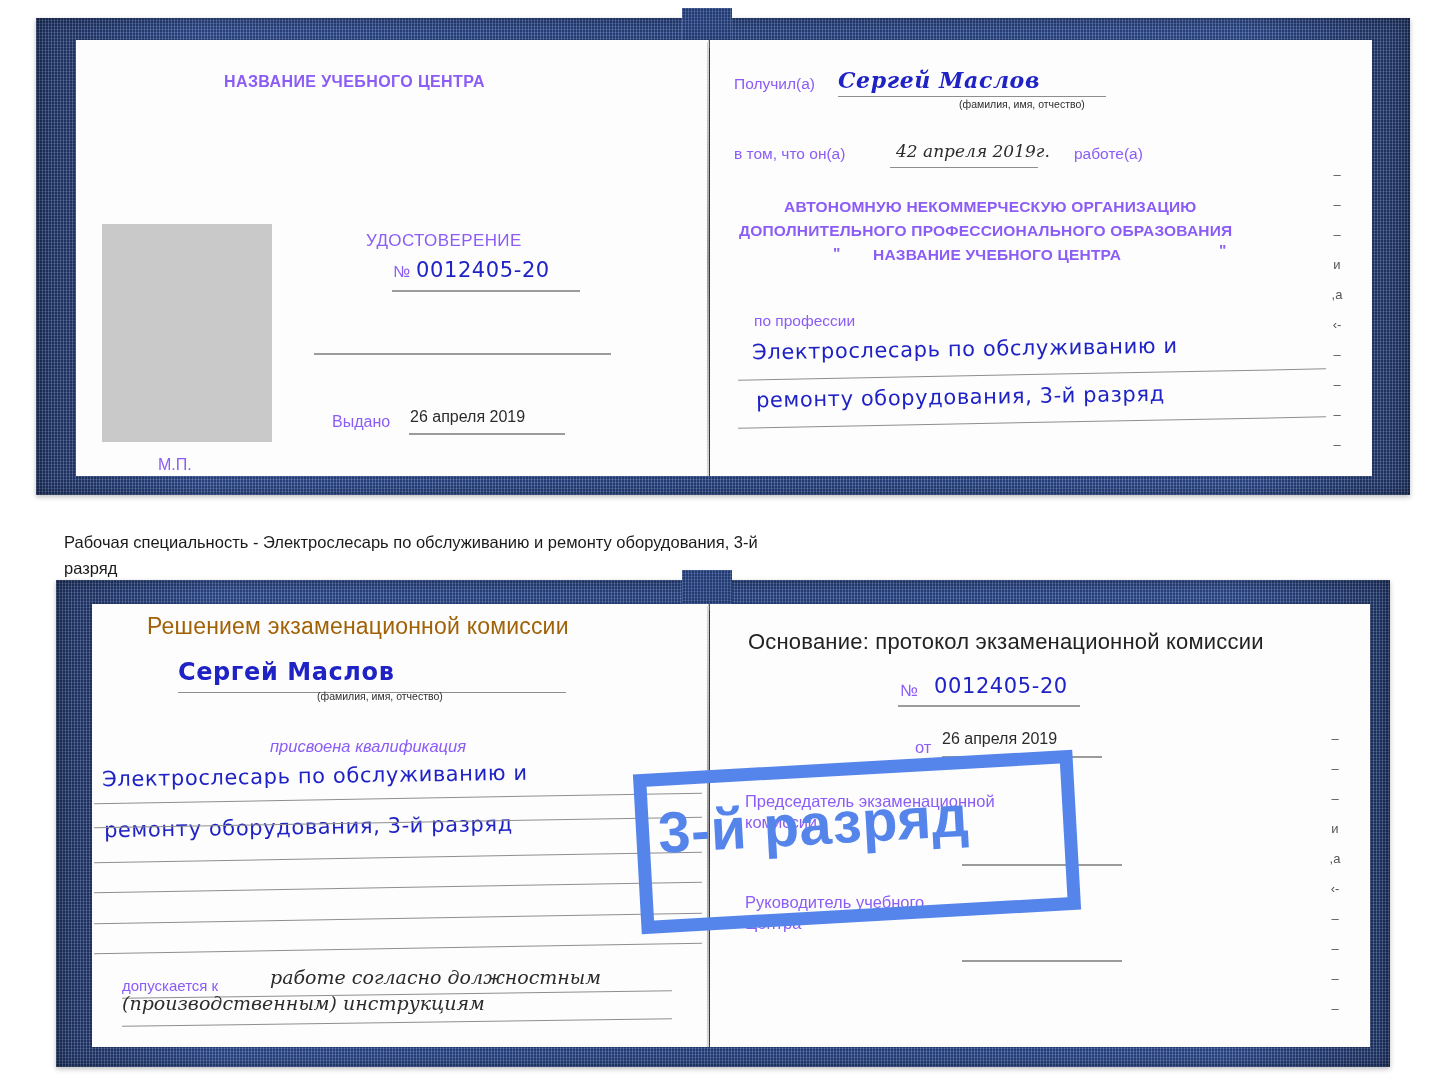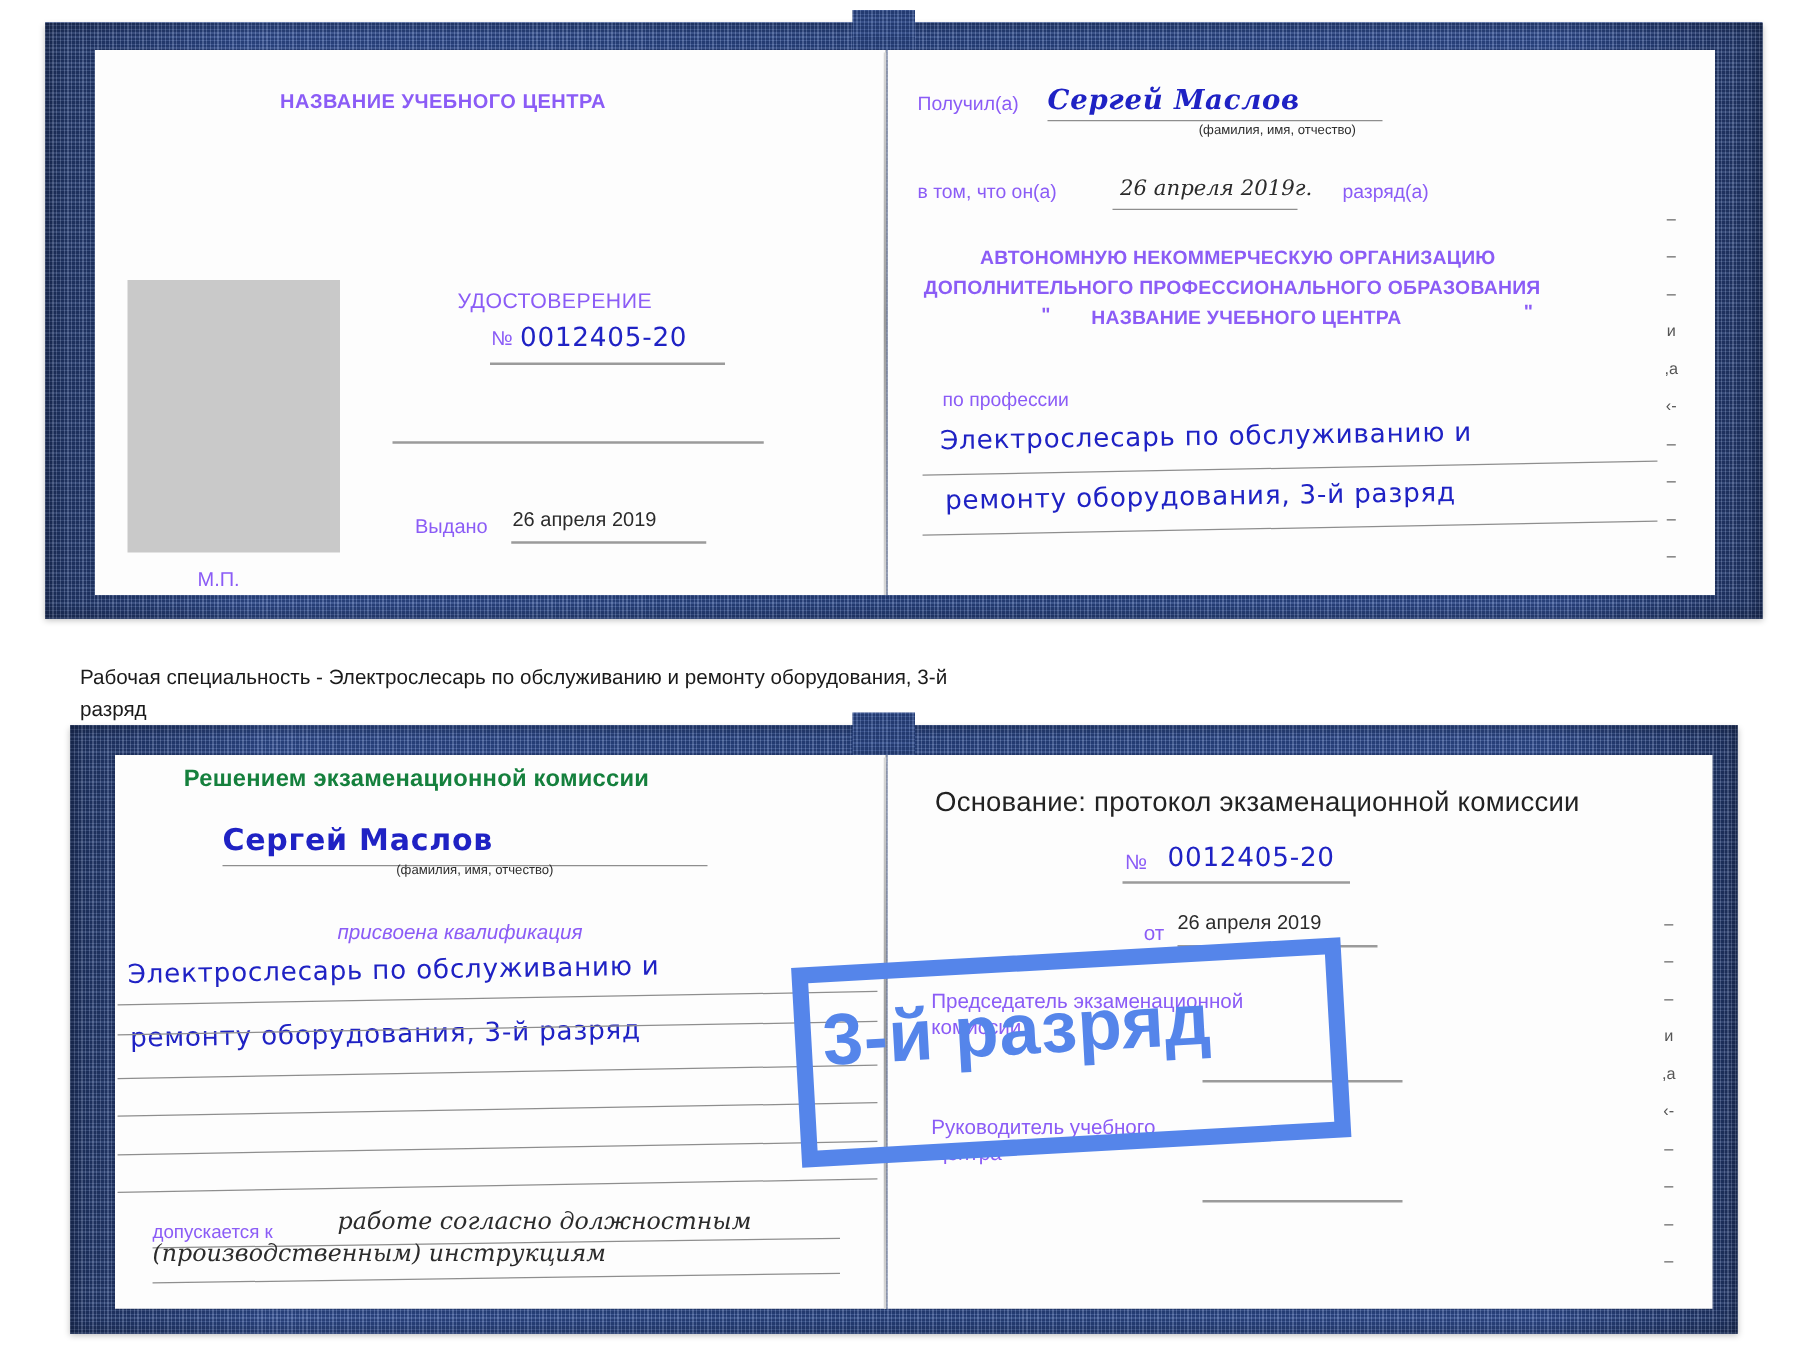--- a/index.html
+++ b/index.html
@@ -81,23 +81,23 @@
 
 <div class="spine-line" style="left:707px;top:42px;height:434px;"></div>
 
 <div class="page" style="left:710px;top:40px;width:662px;height:436px;">
   <div class="prt" style="left:24px;top:34px;font-size:15.5px;">Получил(а)</div>
   <div class="hand cursive" style="left:128px;top:27px;">Сергей Маслов</div>
   <div class="rule" style="left:128px;top:56px;width:268px;"></div>
   <div class="prt small" style="left:249px;top:58px;">(фамилия, имя, отчество)</div>
 
   <div class="prt" style="left:24px;top:104px;font-size:15.5px;">в том, что он(а)</div>
-  <div class="typed ital" style="left:186px;top:101px;">26 апреля 2019г.</div>
+  <div class="typed ital" style="left:186px;top:101px;">42 апреля 2019г.</div>
   <div class="rule" style="left:180px;top:127px;width:148px;"></div>
-  <div class="prt" style="left:364px;top:104px;font-size:15.5px;">разряд(а)</div>
+  <div class="prt" style="left:364px;top:104px;font-size:15.5px;">работе(а)</div>
 
   <div class="prt bold" style="left:74px;top:157px;font-size:15.5px;letter-spacing:.2px;">АВТОНОМНУЮ НЕКОММЕРЧЕСКУЮ ОРГАНИЗАЦИЮ</div>
   <div class="prt bold" style="left:29px;top:181px;font-size:15.5px;letter-spacing:.2px;">ДОПОЛНИТЕЛЬНОГО ПРОФЕССИОНАЛЬНОГО ОБРАЗОВАНИЯ</div>
   <div class="prt bold" style="left:123px;top:203px;font-size:15.5px;">"</div>
   <div class="prt bold" style="left:163px;top:205px;font-size:15.5px;letter-spacing:.2px;">НАЗВАНИЕ УЧЕБНОГО ЦЕНТРА</div>
   <div class="prt bold" style="left:509px;top:200px;font-size:15.5px;">"</div>
 
   <div class="prt" style="left:44px;top:271px;font-size:15.5px;">по профессии</div>
 
   <div class="hand" style="left:42px;top:297px;transform:rotate(-0.9deg);">Электрослесарь по обслуживанию и</div>
@@ -122,21 +122,21 @@
 
 <div class="caption" style="left:64px;top:530px;width:1000px;">
   <div>Рабочая специальность - Электрослесарь по обслуживанию и ремонту оборудования, 3-й</div>
   <div>разряд</div>
 </div>
 
 <div class="book" style="left:56px;top:580px;width:1334px;height:487px;"></div>
 <div class="cover-tab" style="left:682px;top:570px;width:50px;height:40px;"></div>
 
 <div class="page left" style="left:92px;top:604px;width:616px;height:443px;">
-  <div class="prt" style="left:55px;top:8px;font-size:19px;letter-spacing:.2px;color:#15803d;font-weight:bold;">Решением экзаменационной комиссии</div>
+  <div class="prt" style="left:55px;top:8px;font-size:23px;letter-spacing:.2px;color:#a16207;">Решением экзаменационной комиссии</div>
 
   <div class="hand cursive" style="left:86px;top:54px;font-size:24px;font-style:normal;font-family:'DejaVu Sans',sans-serif;">Сергей Маслов</div>
   <div class="rule" style="left:86px;top:88px;width:388px;"></div>
   <div class="prt small" style="left:225px;top:86px;">(фамилия, имя, отчество)</div>
 
   <div class="prt" style="left:178px;top:132px;font-size:16.5px;font-style:italic;">присвоена квалификация</div>
 
   <div class="hand" style="left:10px;top:160px;transform:rotate(-0.9deg);">Электрослесарь по обслуживанию и</div>
   <div class="rule" style="left:2px;top:194px;width:608px;transform:rotate(-1deg);"></div>
 

